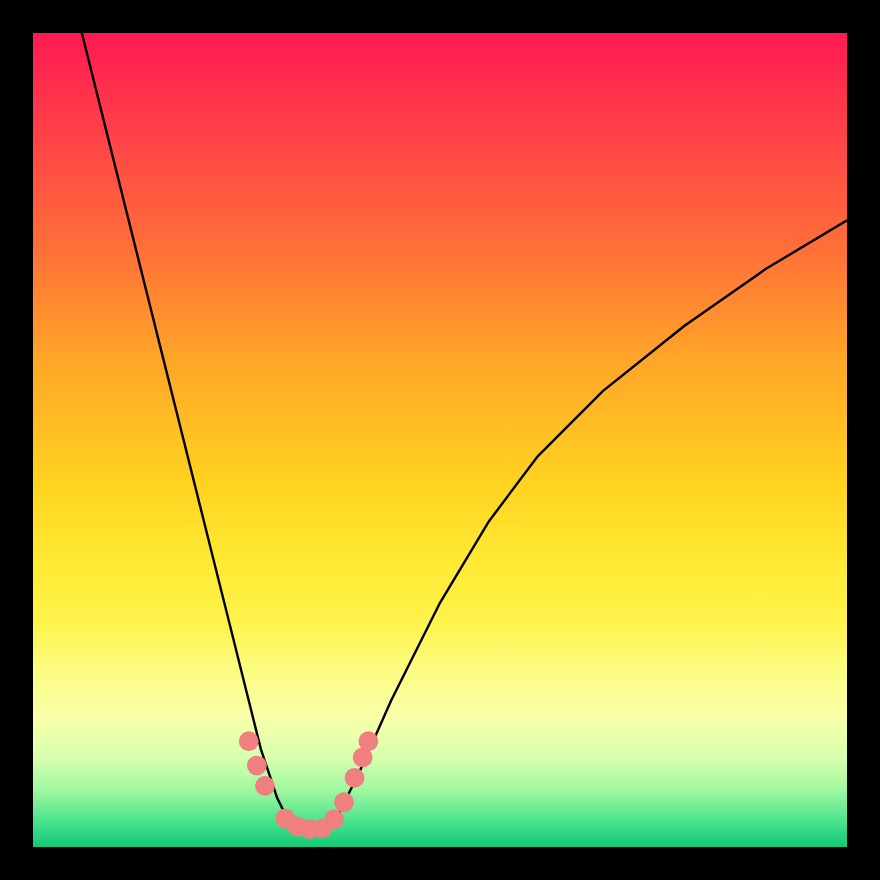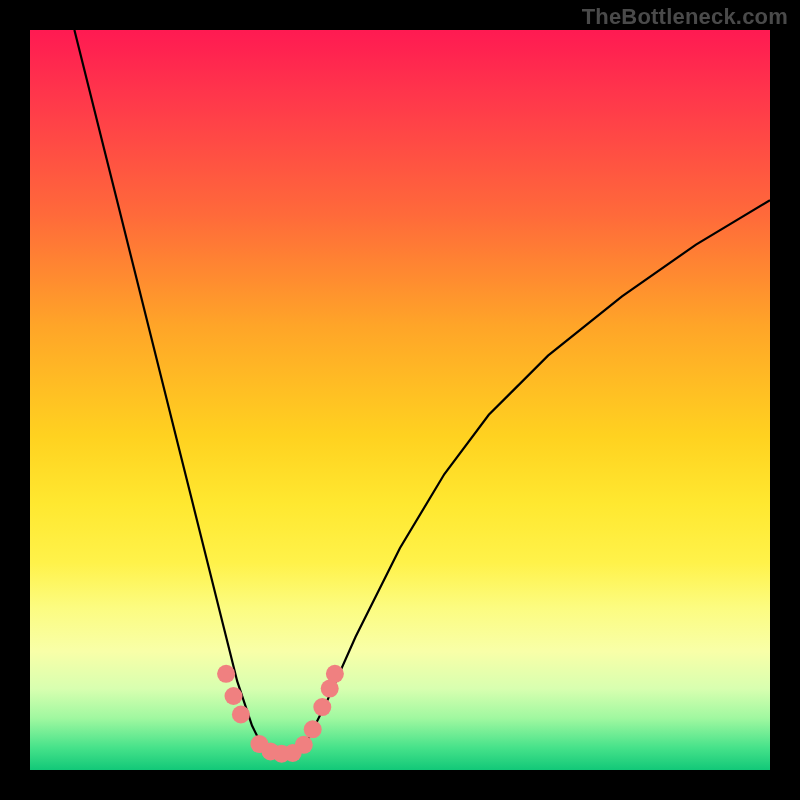--- a/index.html
+++ b/index.html
@@ -88,14 +88,13 @@
           <circle cx="262.7" cy="723.0" r="9" class="marker"></circle>
           <circle cx="273.8" cy="714.8" r="9" class="marker"></circle>
           <circle cx="282.7" cy="699.3" r="9" class="marker"></circle>
           <circle cx="292.3" cy="677.1" r="9" class="marker"></circle>
           <circle cx="299.7" cy="658.6" r="9" class="marker"></circle>
           <circle cx="304.9" cy="643.8" r="9" class="marker"></circle>
         </g>
     </svg>
   </div>
 
-  <div class="watermark">TheBottleneck.com</div>
 </div>
 
 </body></html>

